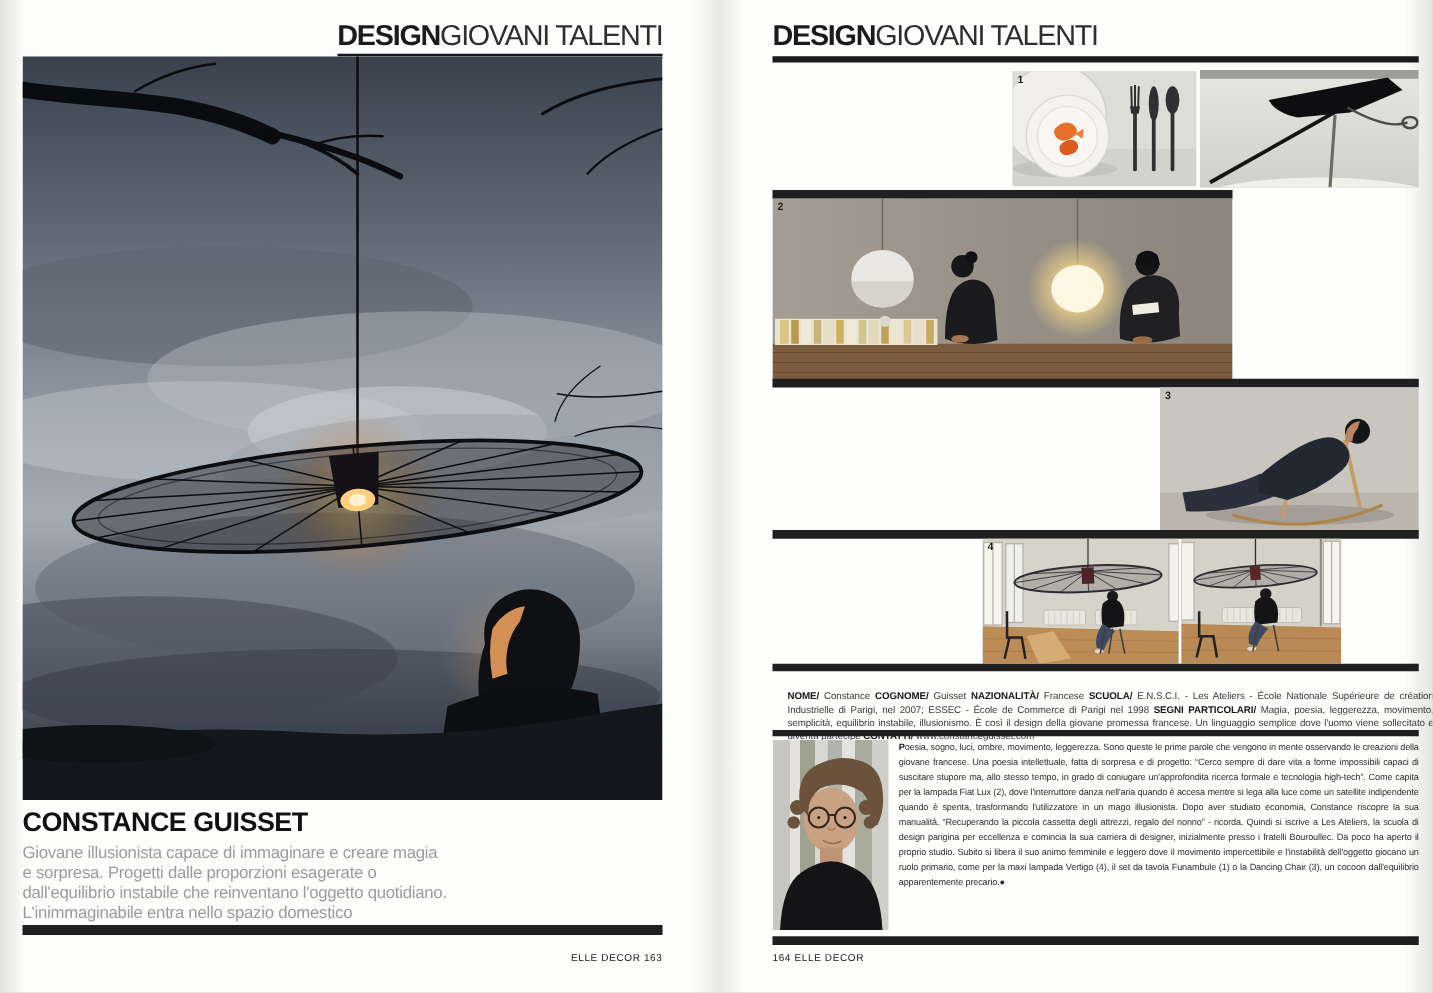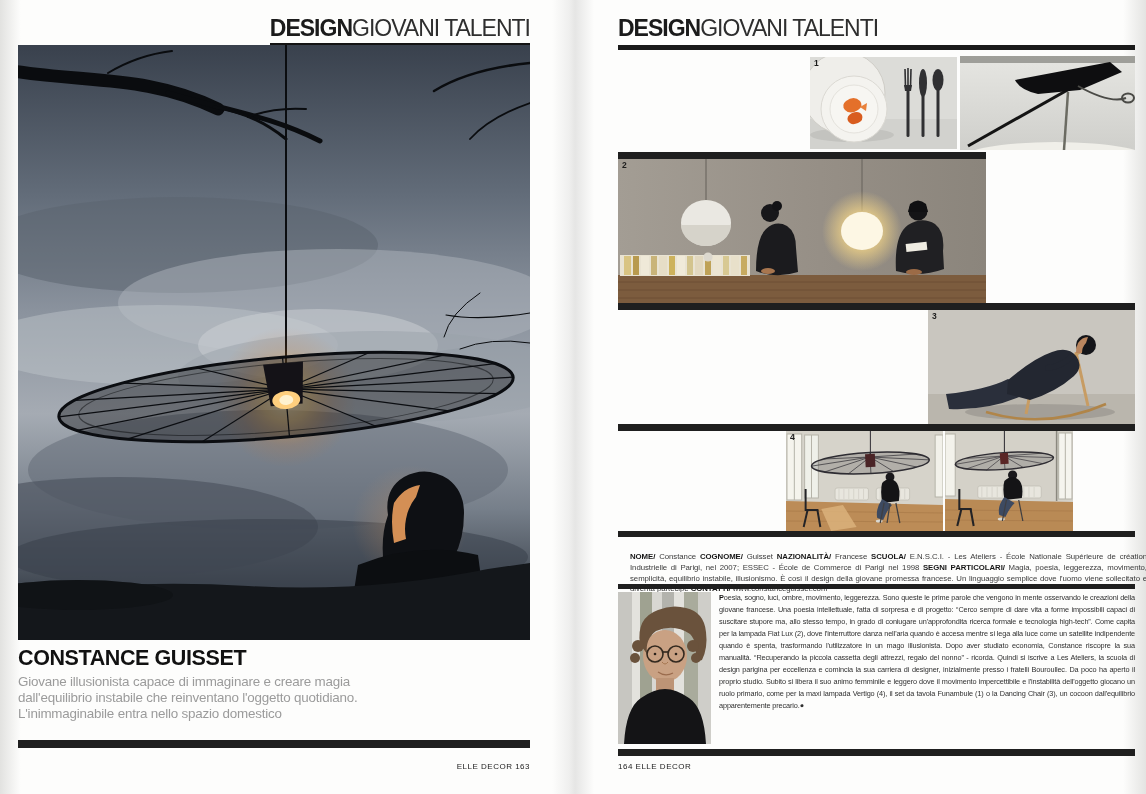--- a/index.html
+++ b/index.html
@@ -129,20 +129,21 @@
           <path d="M340,520 q60,-24 120,-10 l10,75 l-140,0 Z" fill="#0c0e11"></path>
         </g>
         <path d="M0,548 Q120,534 230,541 Q350,548 470,524 L512,518 L512,595 L0,595 Z" fill="#14171b"></path>
         <ellipse cx="60" cy="550" rx="95" ry="15" fill="#101316"></ellipse>
       </svg>
     </div>
 
     <div class="title-l">CONSTANCE GUISSET</div>
     <div class="intro">
       <div>Giovane illusionista capace di immaginare e creare magia</div>
+      <div>e sorpresa. Progetti dalle proporzioni esagerate o</div>
       <div>dall'equilibrio instabile che reinventano l'oggetto quotidiano.</div>
       <div>L'inimmaginabile entra nello spazio domestico</div>
     </div>
     <div class="bar" style="left:18px;top:740px;width:512px;height:8px;"></div>
     <div class="pagefoot pf-l">ELLE DECOR 163</div>
   </div>
 
   <div class="page page-right">
 
     <div class="hdr hdr-right">

